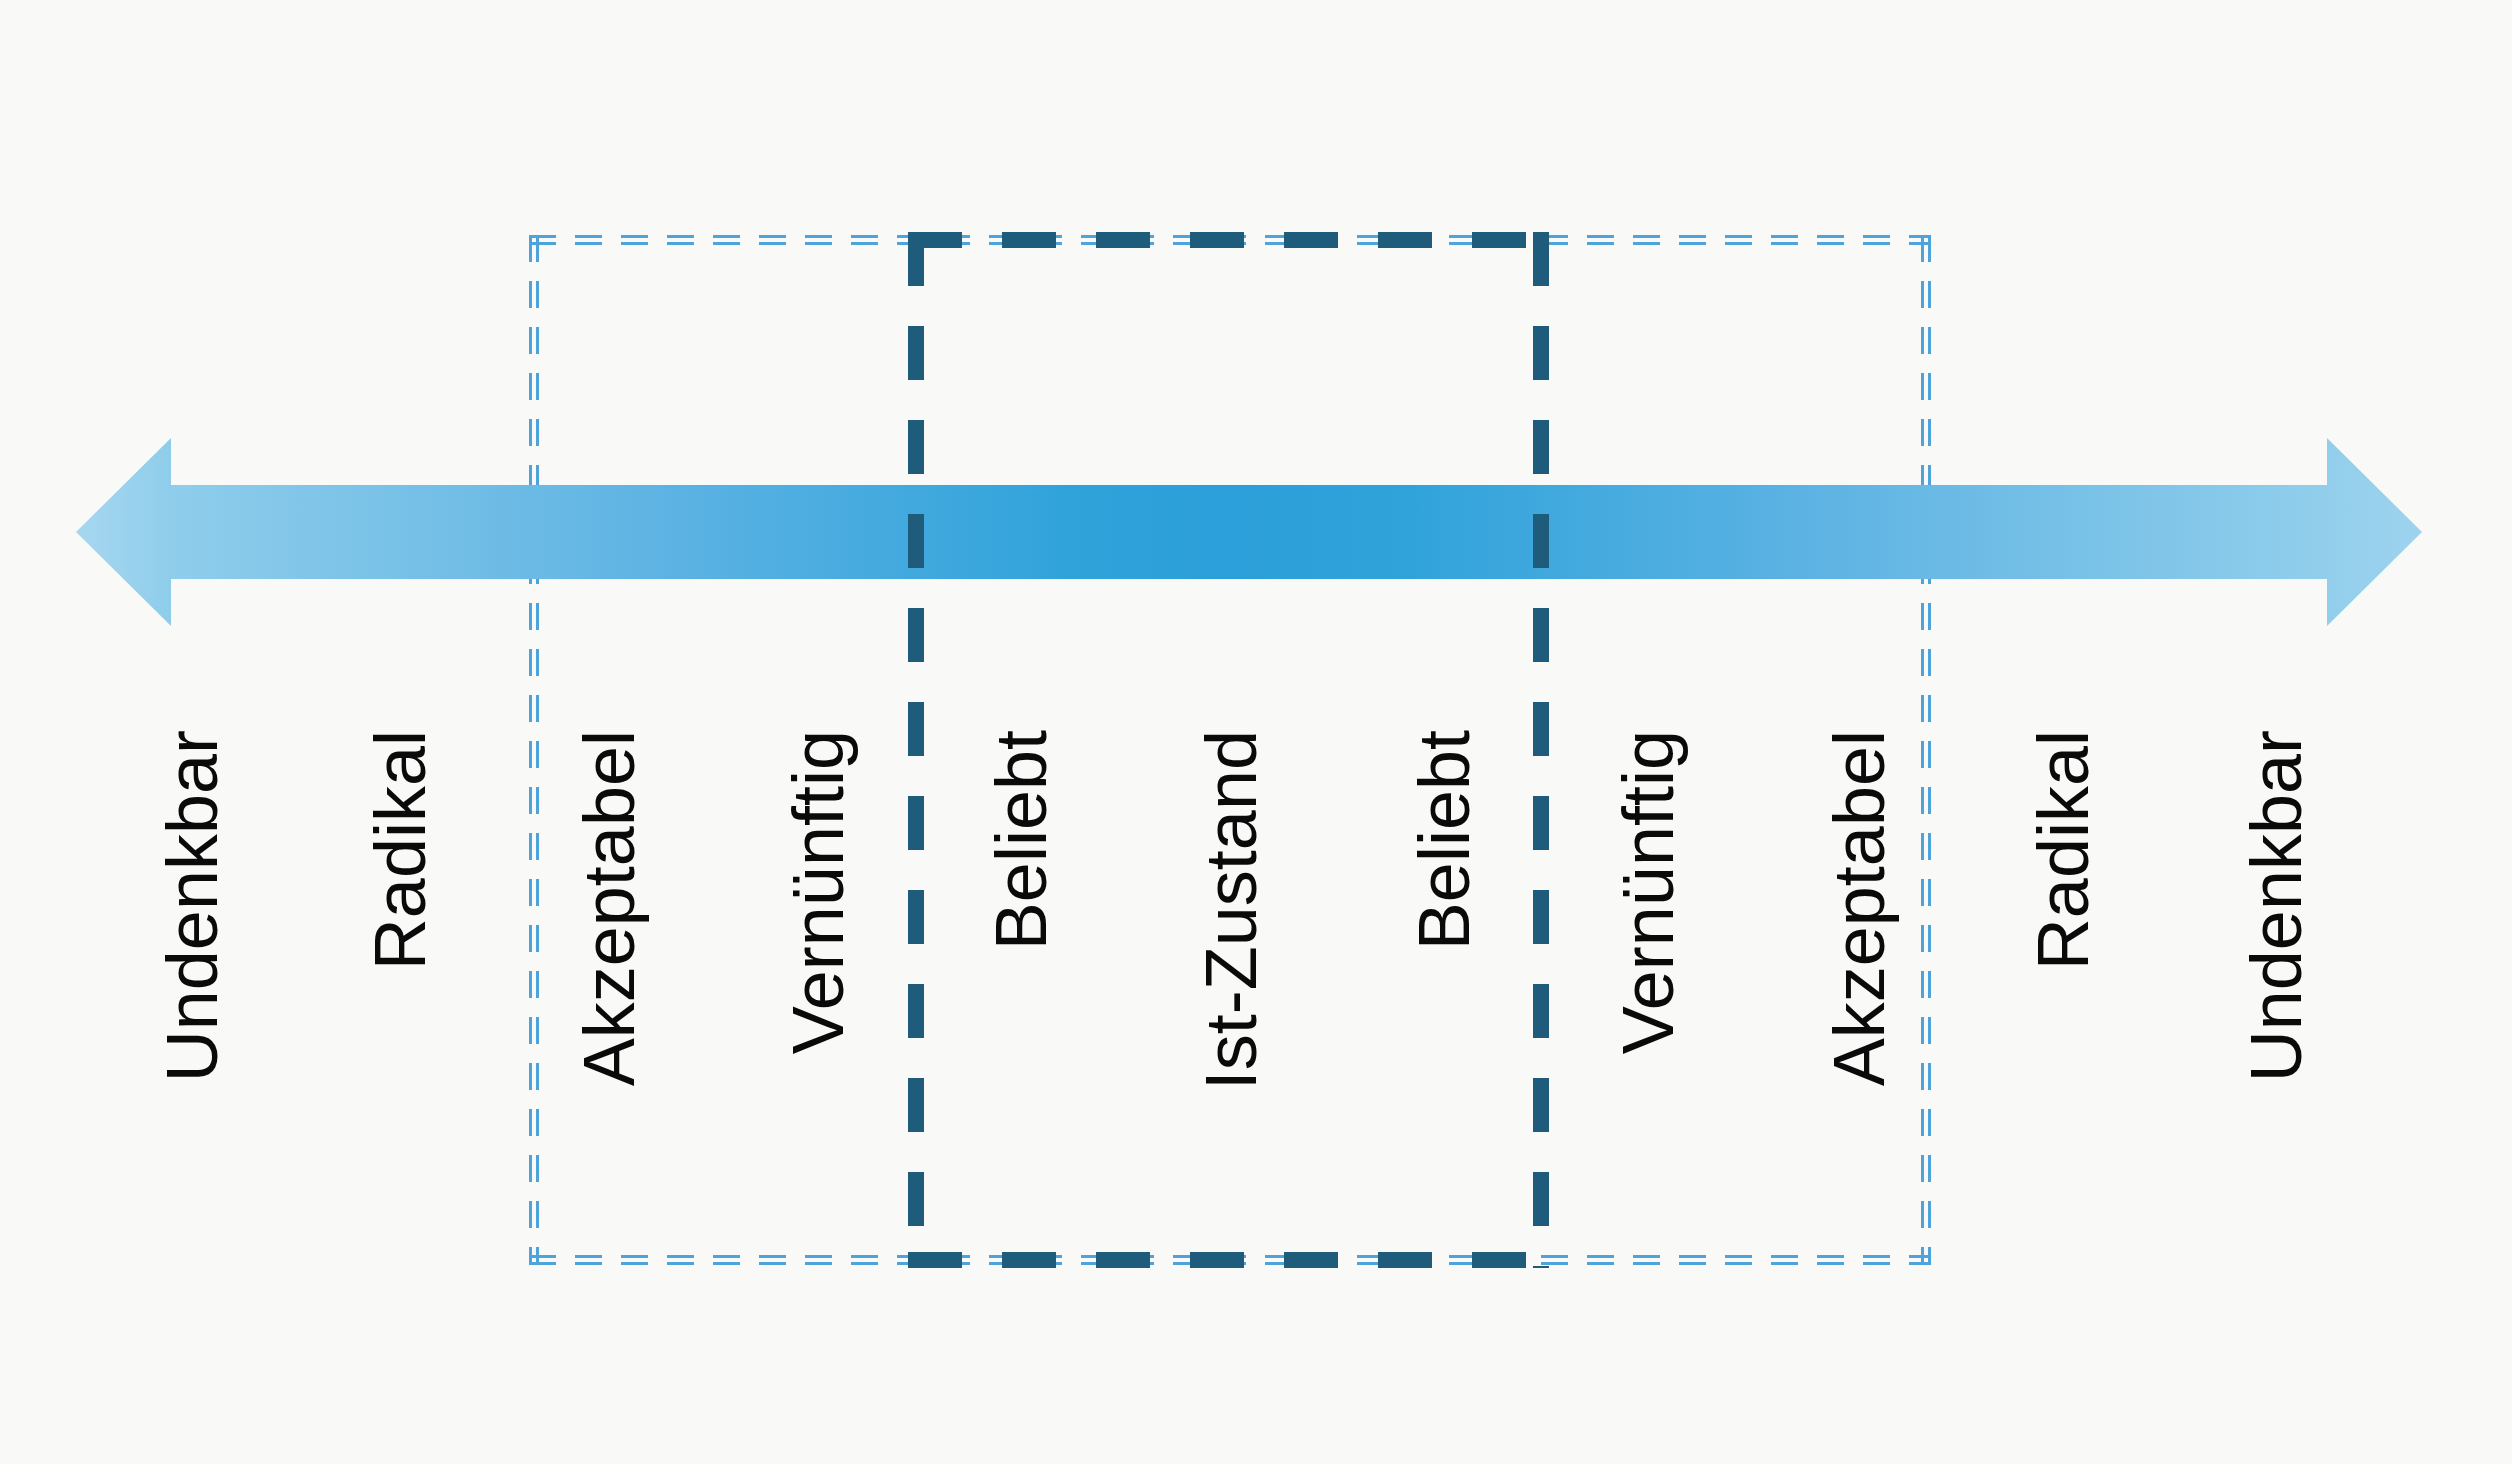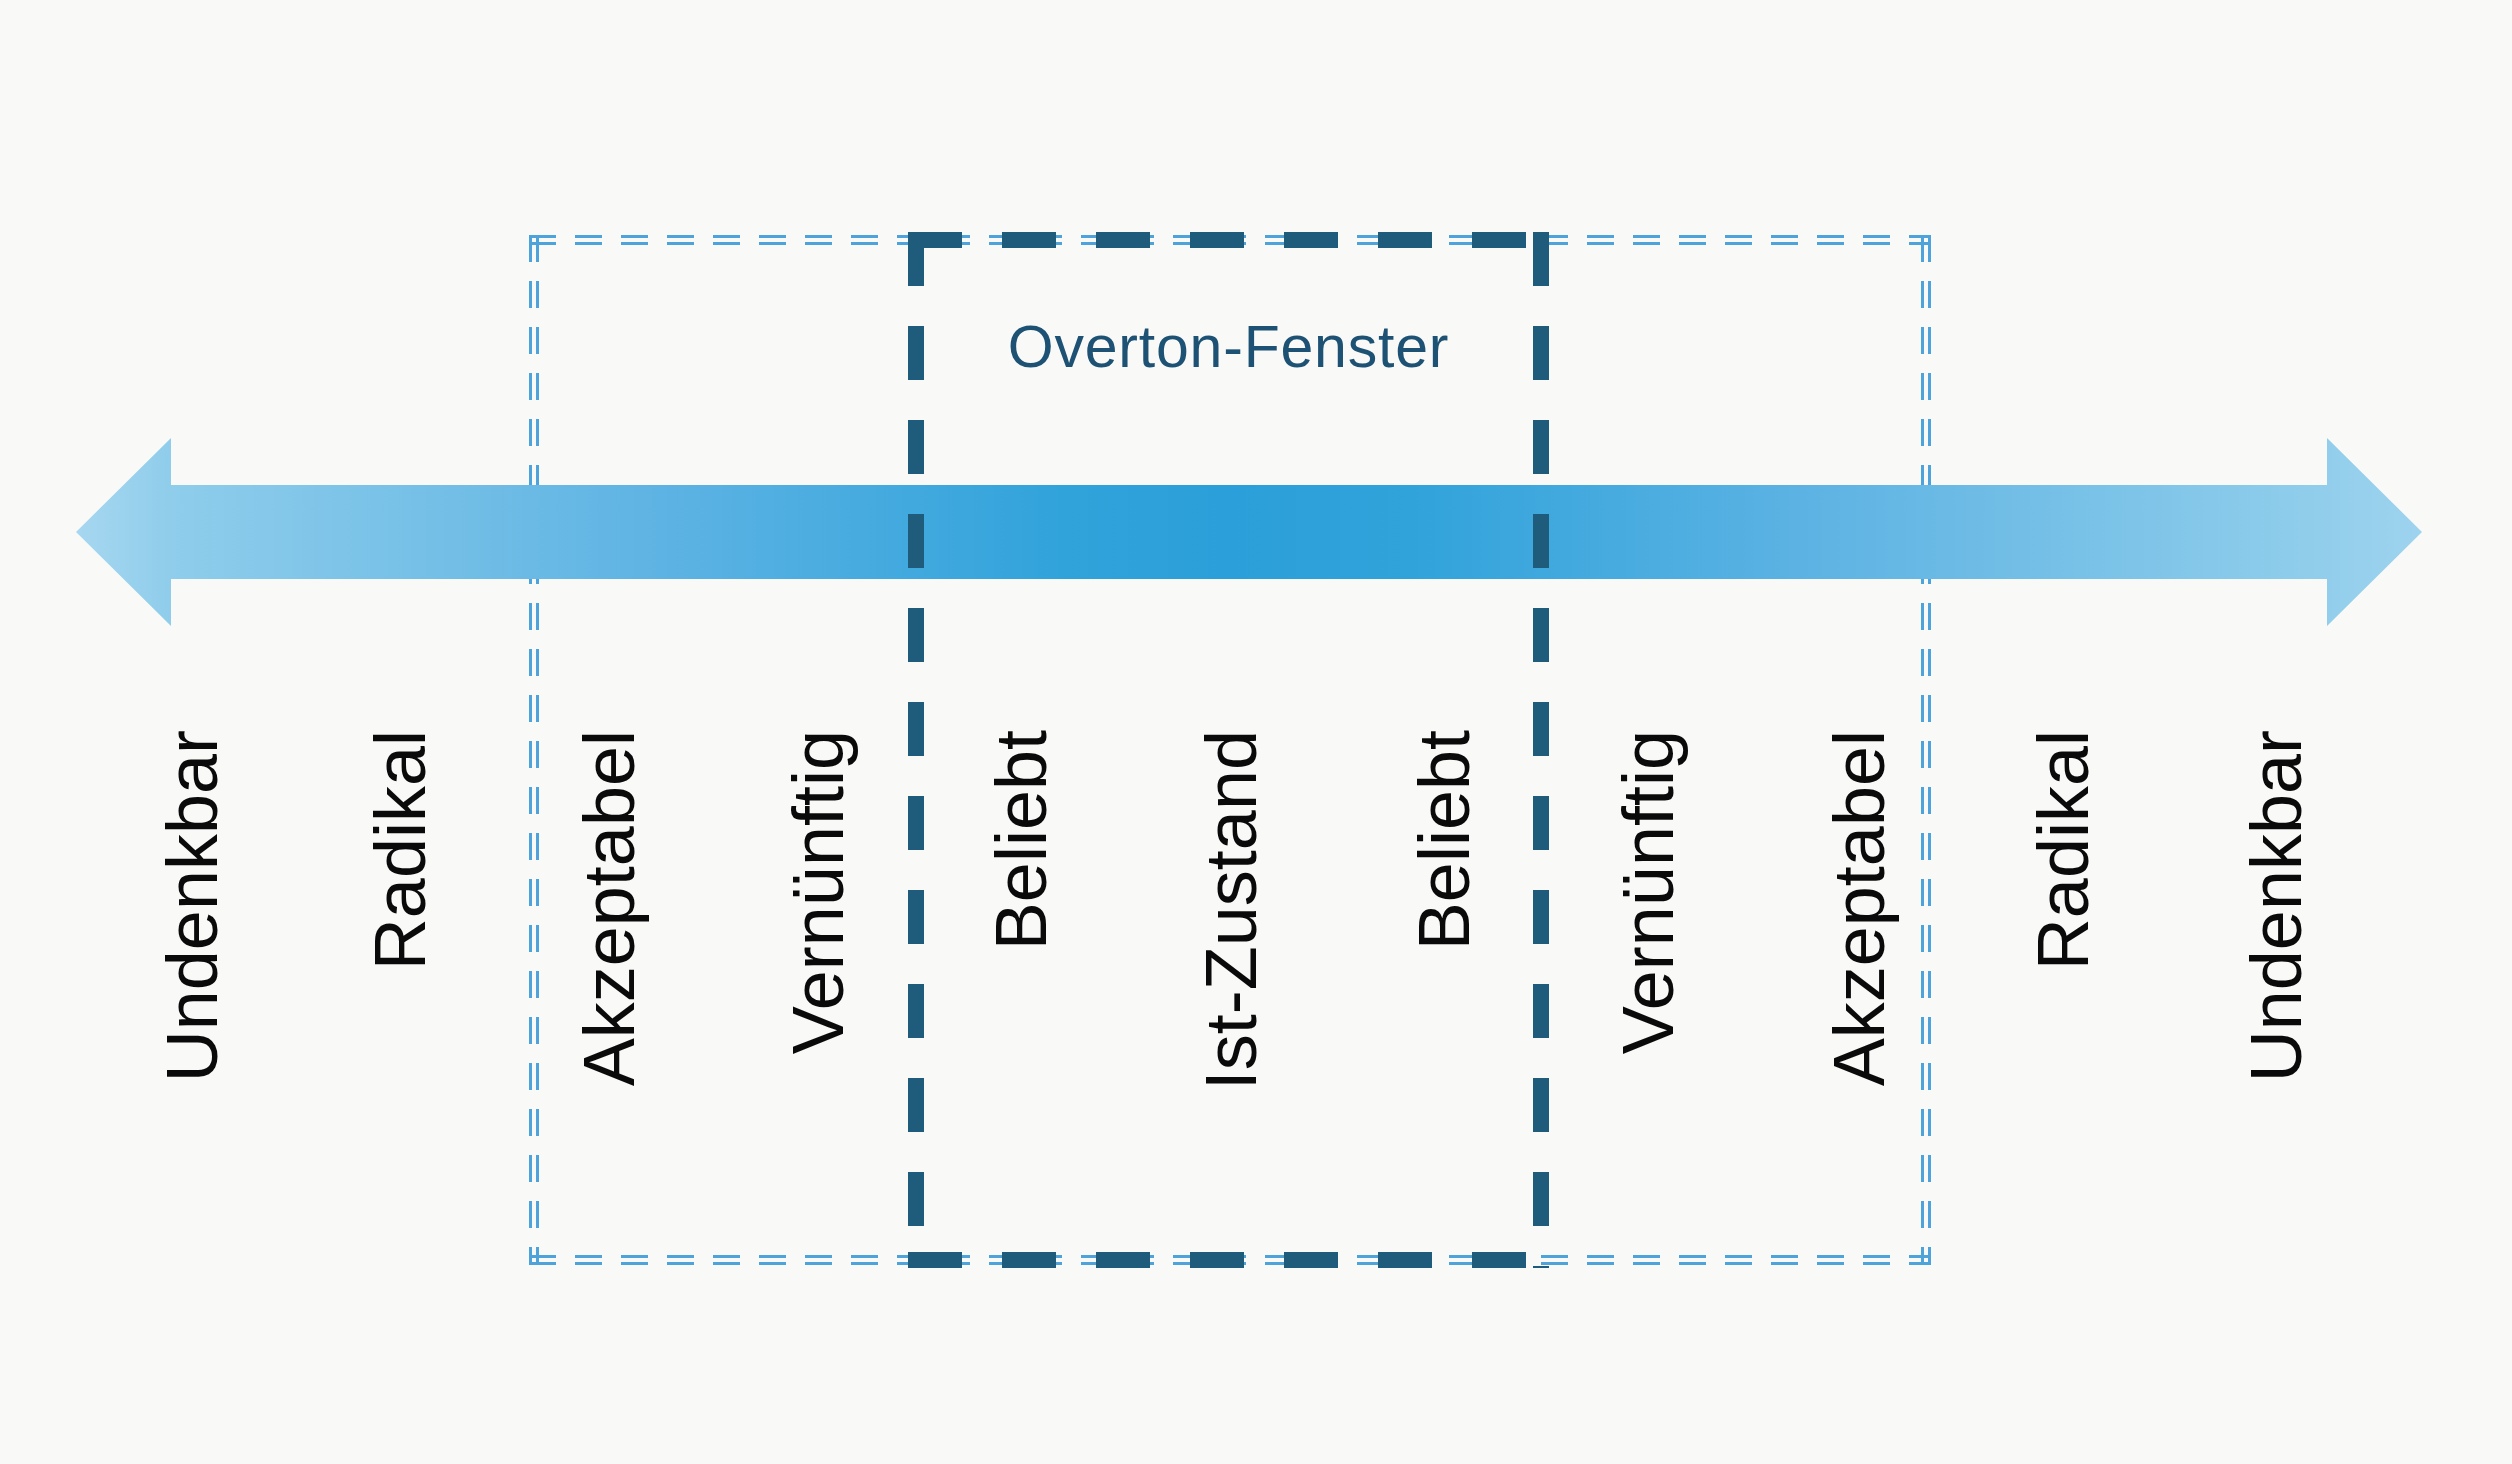--- a/index.html
+++ b/index.html
@@ -128,21 +128,20 @@
 
   <div class="arrow"></div>
 
   <div class="dark-box">
     <div class="dk dk-h t"></div>
     <div class="dk dk-h b"></div>
     <div class="dk dk-v l"></div>
     <div class="dk dk-v r"></div>
   </div>
 
-  <div class="title">Overton-Fenster</div>
 
   <div class="axis-label" style="left:156px">Undenkbar</div>
   <div class="axis-label" style="left:364px">Radikal</div>
   <div class="axis-label" style="left:573px">Akzeptabel</div>
   <div class="axis-label" style="left:782px">Vernünftig</div>
   <div class="axis-label" style="left:985px">Beliebt</div>
   <div class="axis-label" style="left:1195px">Ist-Zustand</div>
   <div class="axis-label" style="left:1408px">Beliebt</div>
   <div class="axis-label" style="left:1612px">Vernünftig</div>
   <div class="axis-label" style="left:1823px">Akzeptabel</div>

